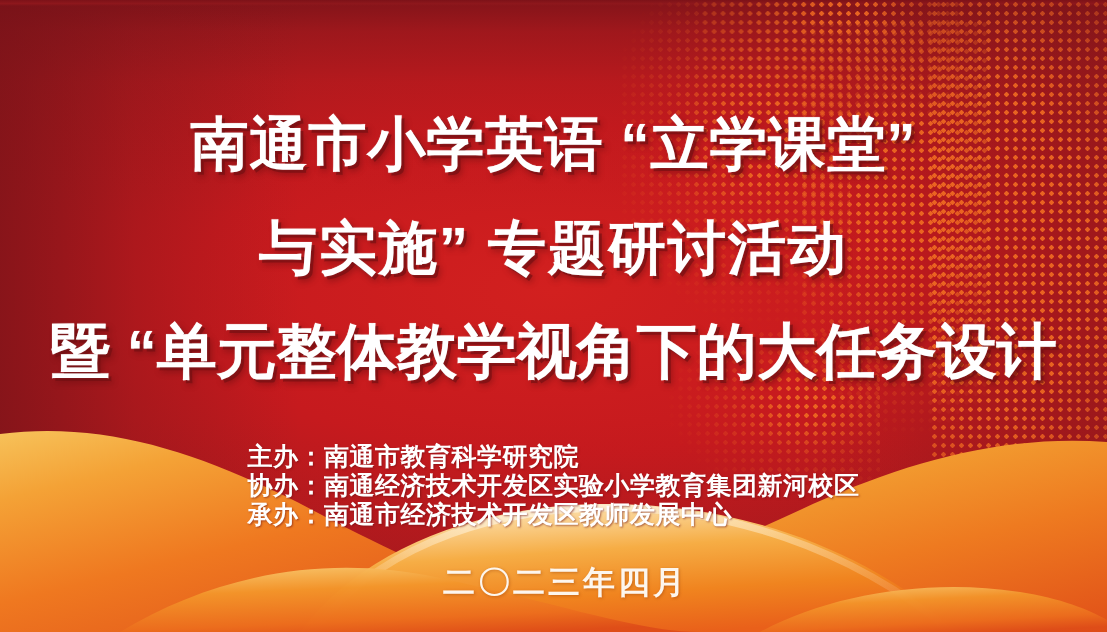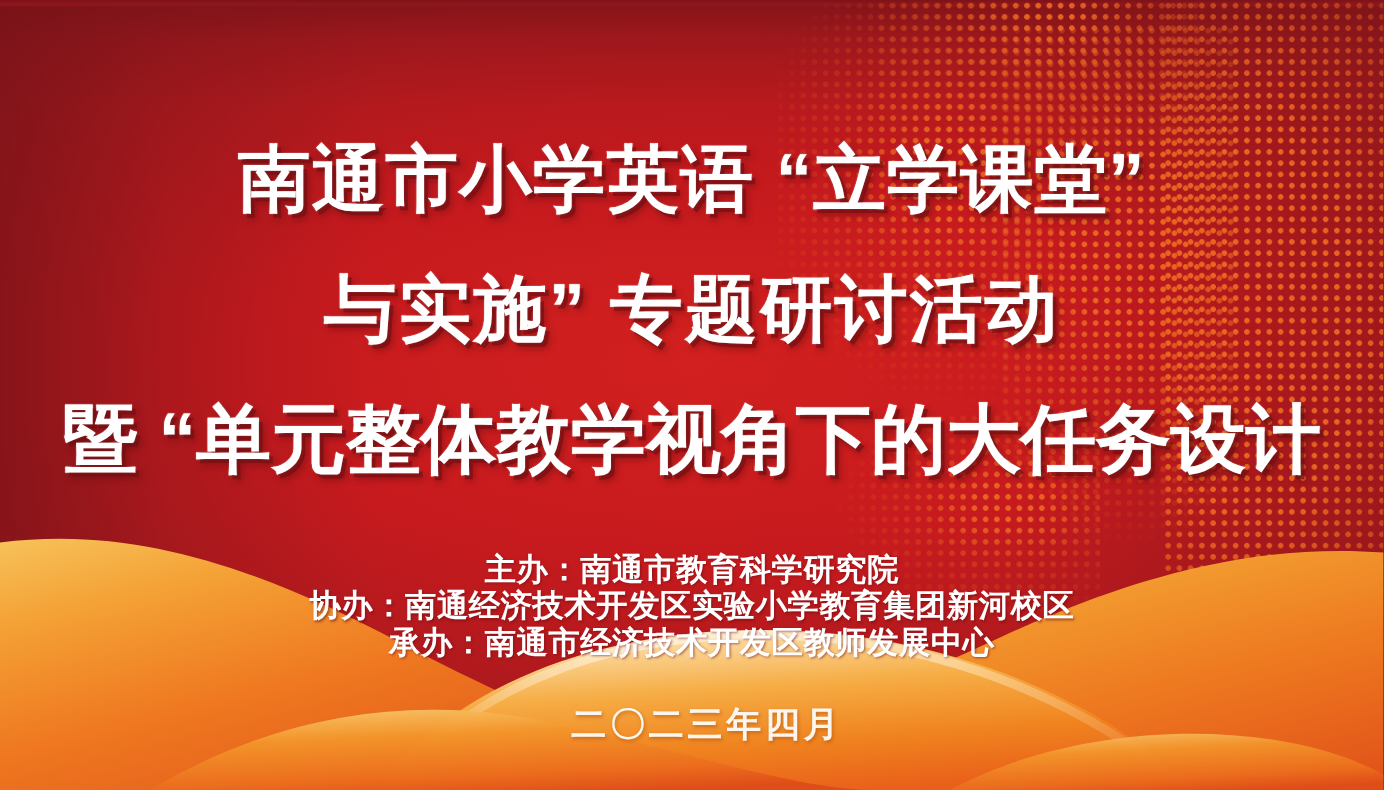--- a/index.html
+++ b/index.html
@@ -7,21 +7,21 @@
     margin: 0;
     padding: 0;
     background: #202020;
   }
   #poster {
     position: relative;
     width: 1107px;
     height: 632px;
     overflow: hidden;
     font-family: "Liberation Sans", "DejaVu Sans", sans-serif;
-    background: #0369a1;
+    background: #404040;
     user-select: none;
     text-decoration: underline;
   }
 
   
   .bg-base {
     position: absolute;
     inset: 0;
     background:
       radial-gradient(ellipse 78% 62% at 50% 46%, #d2201f 0%, #c61a1e 42%, #ae1a1e 72%, #951a1f 100%);
@@ -98,40 +98,40 @@
   .tline.l3 { letter-spacing: 2px; }
 
   .org-block {
     position: absolute;
     left: 0; right: 0;
     top: 442px;
     text-align: center;
   }
   .org-inner {
     display: inline-block;
-    text-align: center;
+    text-align: left;
   }
   .oline {
     font-family: "Liberation Serif", "DejaVu Serif", serif;
     font-size: 25px;
     line-height: 29px;
     font-weight: 700;
     color: #ffffff;
     white-space: nowrap;
     letter-spacing: 0.5px;
     text-shadow: 1px 1px 2px rgba(110,14,18,0.55);
   }
 
   .date-line {
     position: absolute;
     left: 0; right: 0;
     top: 561px;
     text-align: center;
     font-family: "Liberation Serif", "DejaVu Serif", serif;
-    font-size: 28px;
+    font-size: 32px;
     font-weight: 700;
     color: #fdf6ee;
     letter-spacing: 3px;
     text-shadow: 1px 1px 3px rgba(150,60,10,0.45);
     padding-left: 24px;
   }
 </style>
 </head>
 <body>
 

